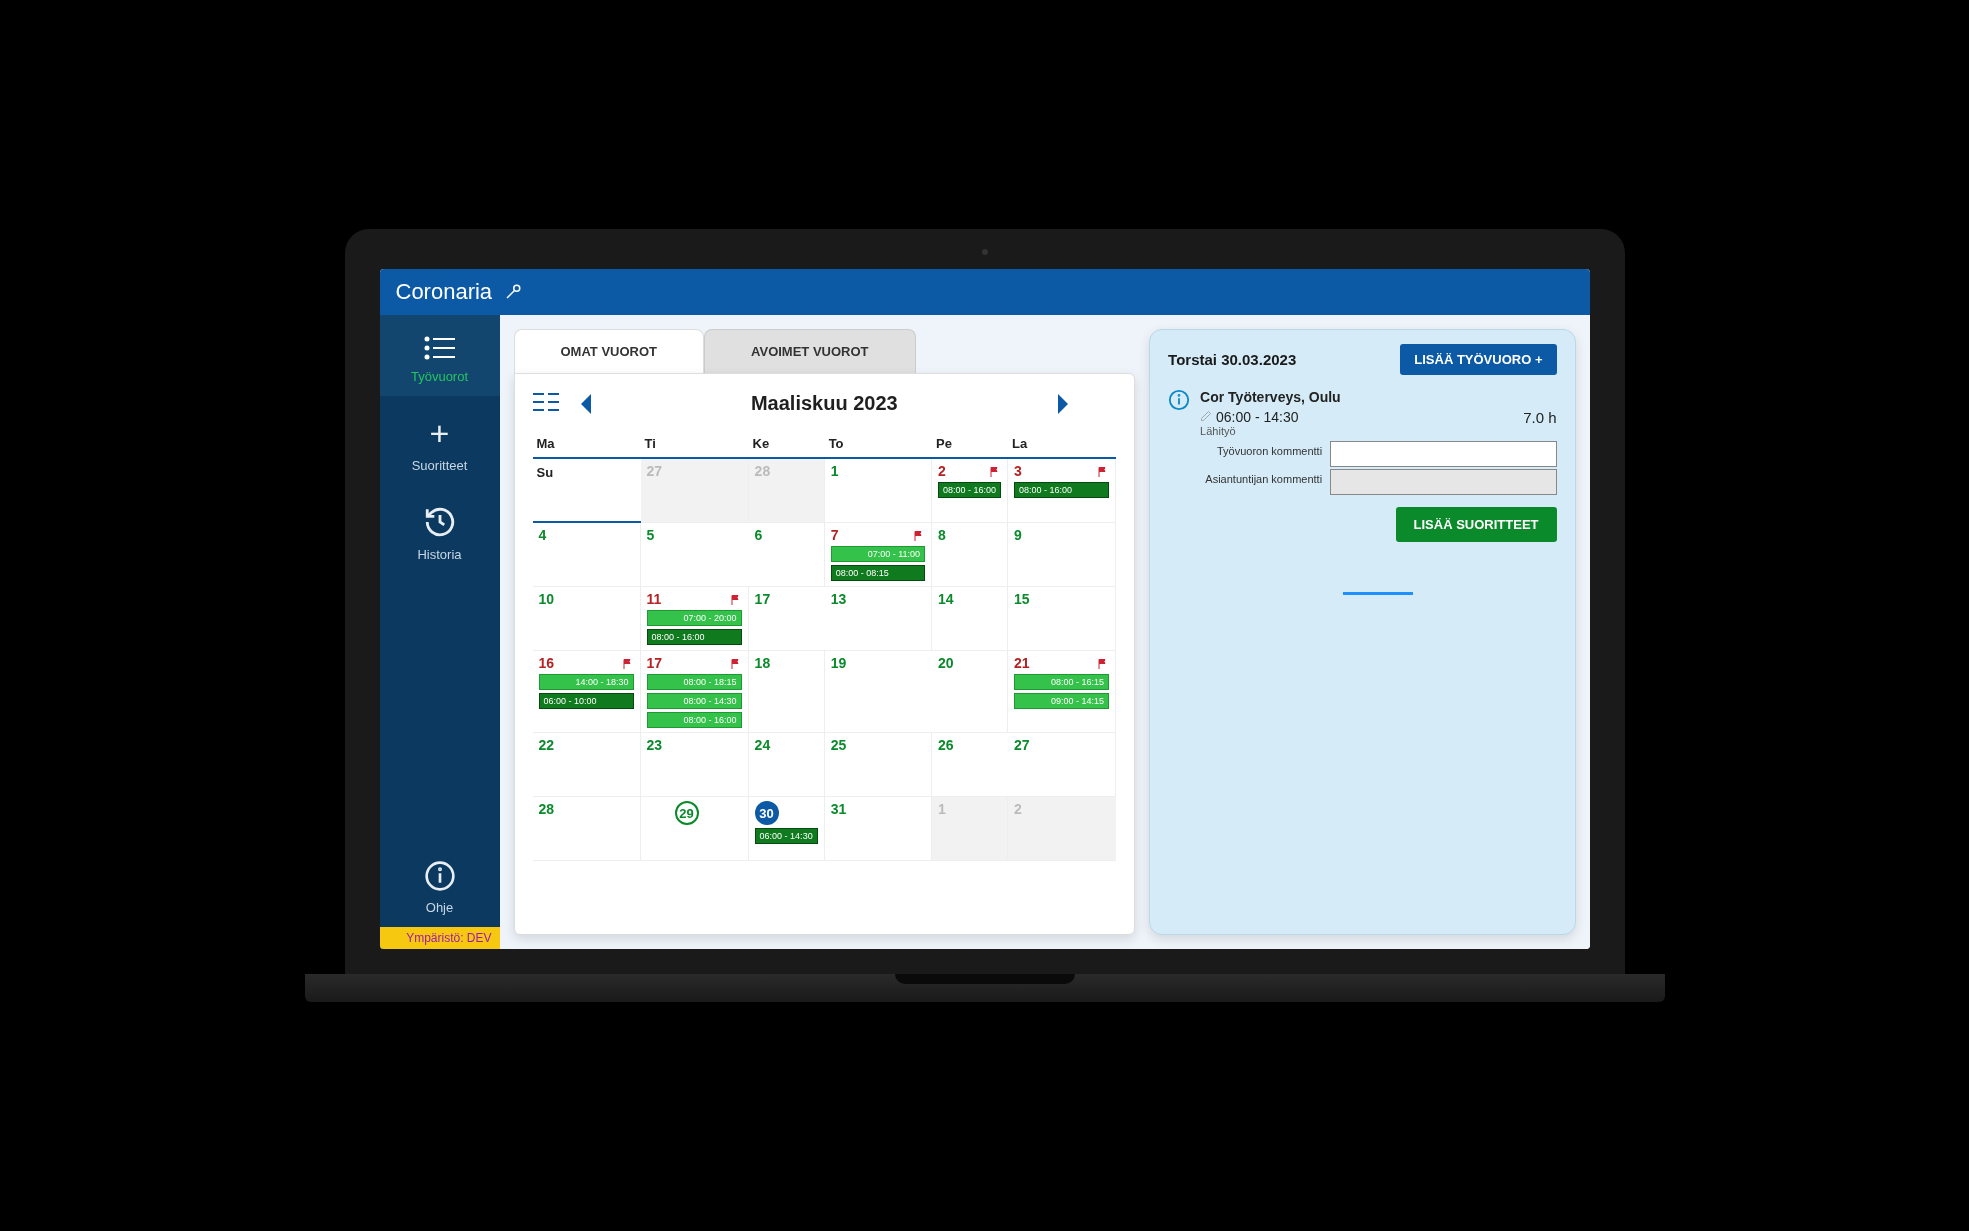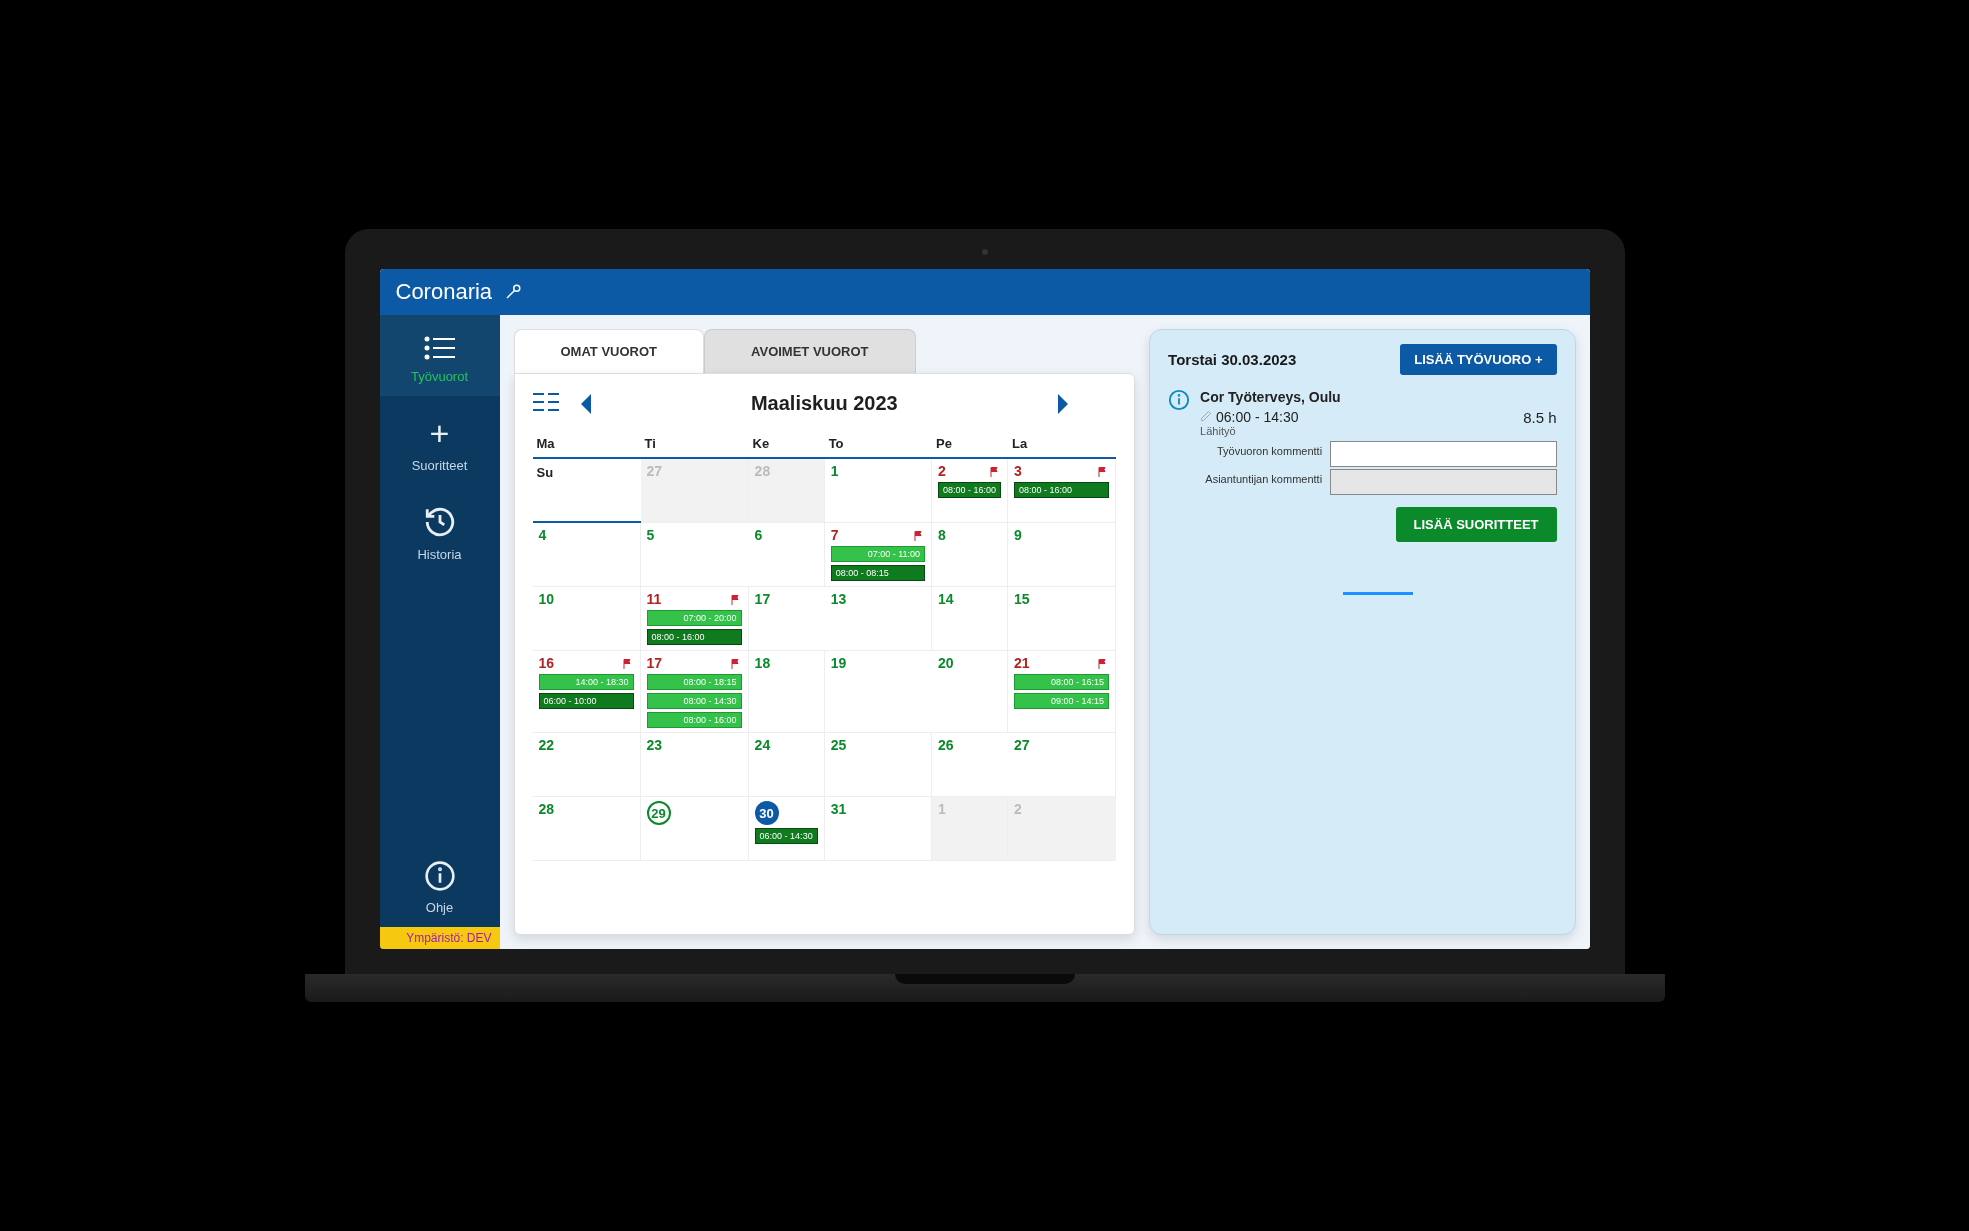--- a/index.html
+++ b/index.html
@@ -45,21 +45,21 @@
 .dow { font-size: 13px; font-weight: 700; color: #222; padding: 6px 4px; border-bottom: 2px solid #0c5aa6; }
 .cell { min-height: 64px; border-right: 1px solid #eee; border-bottom: 1px solid #eee; padding: 4px 6px; position: relative; font-size: 14px; font-weight: 700; cursor: pointer; }
 .cell:nth-child(7n) { border-right: none; }
 .cell.other { background: #f2f2f2; color: #bbb; }
 .cell.green { color: #0a8a2a; }
 .cell.red { color: #b42222; }
 .daynum { display: inline-block; }
 .flag { position: absolute; top: 6px; right: 6px; }
 .chip { display:block; background: #0f7a1e; color: #fff; font-size: 9px; font-weight: 400; padding: 2px 4px; margin-top: 3px; border: 1px solid #064a11; white-space: nowrap; }
 .chip.light { background: #34c24a; border-color: #1e9a33; padding-left: 36px; }
-.circle-out { border: 2px solid #0a8a2a; border-radius: 50%; width: 24px; height: 24px; display: inline-flex; align-items: center; justify-content: center; font-size: 13px; }
+.circle-out { border: 2px solid #0a8a2a; border-radius: 50%; width: 24px; height: 24px; display: inline-flex; align-items: center; justify-content: center; font-size: 13px; margin-left: 28px; }
 .circle-fill { background: #0c5aa6; color: #fff; border-radius: 50%; width: 24px; height: 24px; display: inline-flex; align-items: center; justify-content: center; font-size: 13px; }
 
 
 .panel-right { width: 460px; background: #d5ecf8; border: 1px solid #b9d8e8; border-radius: 13px; padding: 14px 18px; box-shadow: 0 4px 12px rgba(0,0,0,.12); }
 .detail-head { display: flex; align-items: center; justify-content: space-between; margin-bottom: 14px; }
 .detail-date { font-weight: 700; font-size: 15px; color: #1a1a1a; }
 .btn-primary { background: #0c5aa6; color: #fff; border: none; padding: 8px 14px; font-weight: 700; font-size: 13px; border-radius: 3px; cursor: pointer; }
 .shift-row { display: flex; align-items: flex-start; gap: 10px; font-size: 14px; }
 .info-icon { flex-shrink: 0; }
 .shift-title { font-weight: 700; color: #222; margin-bottom: 4px; }
@@ -248,21 +248,21 @@
                   <div class="shift-sub">
                     <div>
                       <span class="edit-icon">
                         <svg width="12" height="12" viewBox="0 0 24 24" fill="none" stroke="#666" stroke-width="2">
                             <path d="M17 3l4 4L7 21H3v-4Z"></path>
                           </svg>
                       </span>
                       <span class="shift-times">06:00 - 14:30</span>
                       <div class="shift-type">Lähityö</div>
                     </div>
-                    <span class="shift-hours">8.5 h</span>
+                    <span class="shift-hours">7.0 h</span>
                   </div>
                   <div class="fields">
                     <div class="field">
                       <label>Työvuoron kommentti</label>
                       <input type="text" style="">
                     </div>
                     <div class="field">
                       <label>Asiantuntijan kommentti</label>
                       <input type="text" class="readonly" readonly="" style="">
                     </div>

